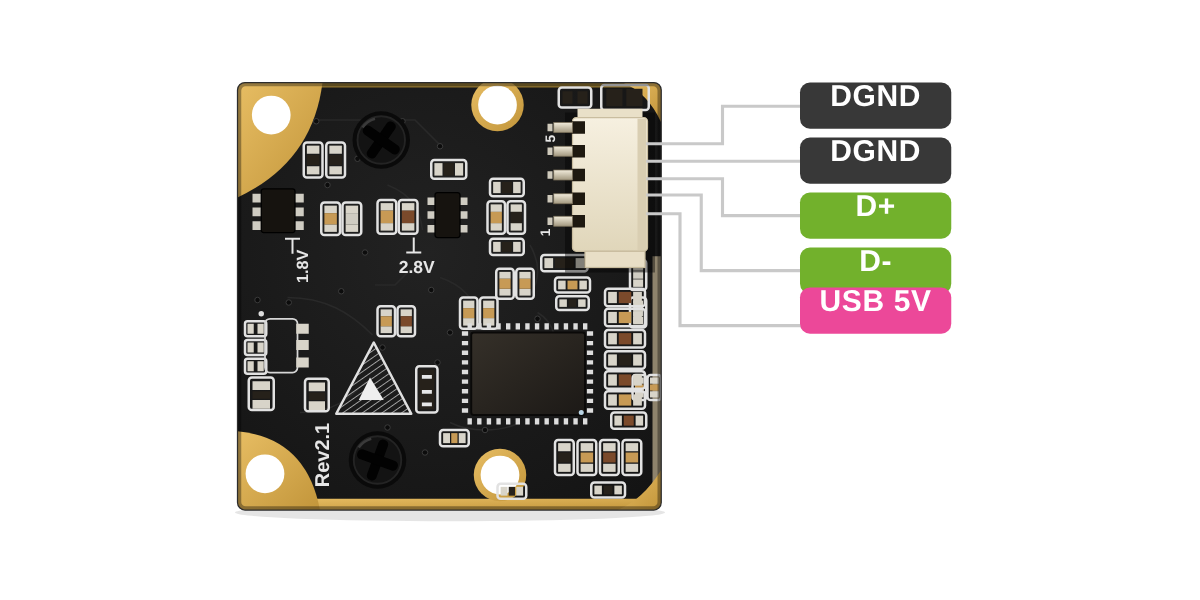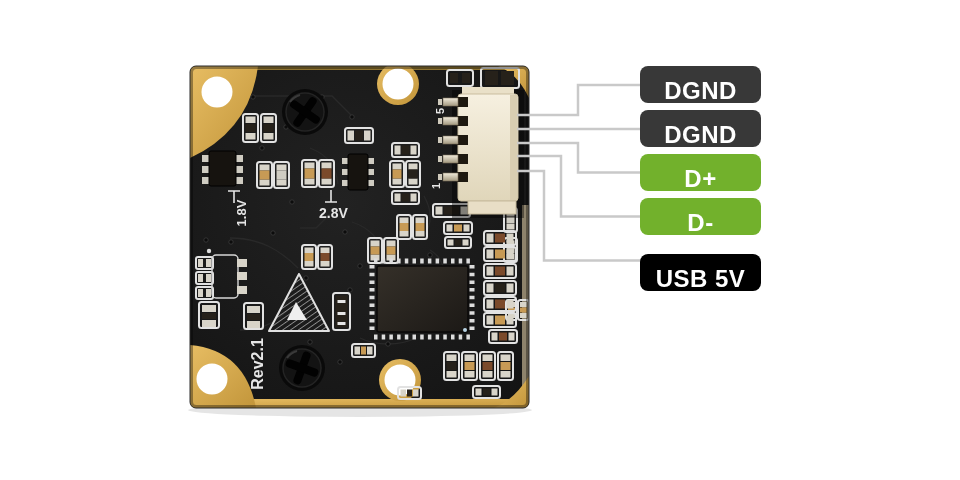--- a/index.html
+++ b/index.html
@@ -1,20 +1,20 @@
 <!DOCTYPE html>
 <html><head>
 <meta charset="utf-8">
 <style>
   html,body{margin:0;padding:0;background:#ffffff;}
   .stage{position:relative;width:960px;height:480px;background:#fff;overflow:hidden;
          font-family:"Liberation Sans",sans-serif;}
   .pcb-svg{position:absolute;left:0;top:0;}
   .pin-pill{position:absolute;left:640px;width:121px;height:37px;border-radius:8px;
-            display:flex;align-items:flex-end;justify-content:center;
+            display:flex;align-items:flex-start;justify-content:center;
             color:#ffffff;font-size:24px;font-weight:700;letter-spacing:.5px;line-height:1;}
   
   .sk{fill:none;stroke:#e2e2e2;stroke-width:2;}
   .skt{fill:none;stroke:#d6d6d6;stroke-width:1.4;}
   .pad{fill:#d8d4c9;}
   .lgt{fill:#cfccc2;}
   .tan{fill:#c79a55;}
   .brn{fill:#7b4a2b;}
   .blk{fill:#26211a;}
   .via{fill:#0c0c0c;stroke:#3c3c3c;stroke-width:.8;}
@@ -536,16 +536,16 @@
     </div>
   <div class="pin-pill" style="top: 110px; background: rgb(56, 56, 56);">
       <span>DGND</span>
     </div>
   <div class="pin-pill" style="top: 154px; background: rgb(114, 177, 44);">
       <span>D+</span>
     </div>
   <div class="pin-pill" style="top: 198px; background: rgb(114, 177, 44);">
       <span>D-</span>
     </div>
-  <div class="pin-pill" style="top: 254px; background: #000000;">
+  <div class="pin-pill" style="top: 230px; background: #ec4899;">
       <span>USB 5V</span>
     </div>
 </div>
 
 </body></html>

